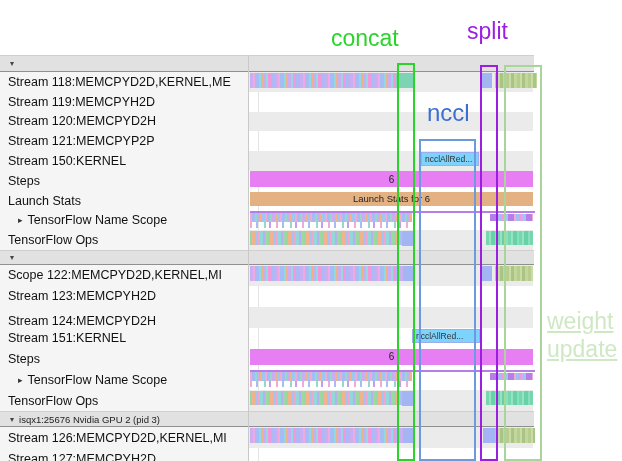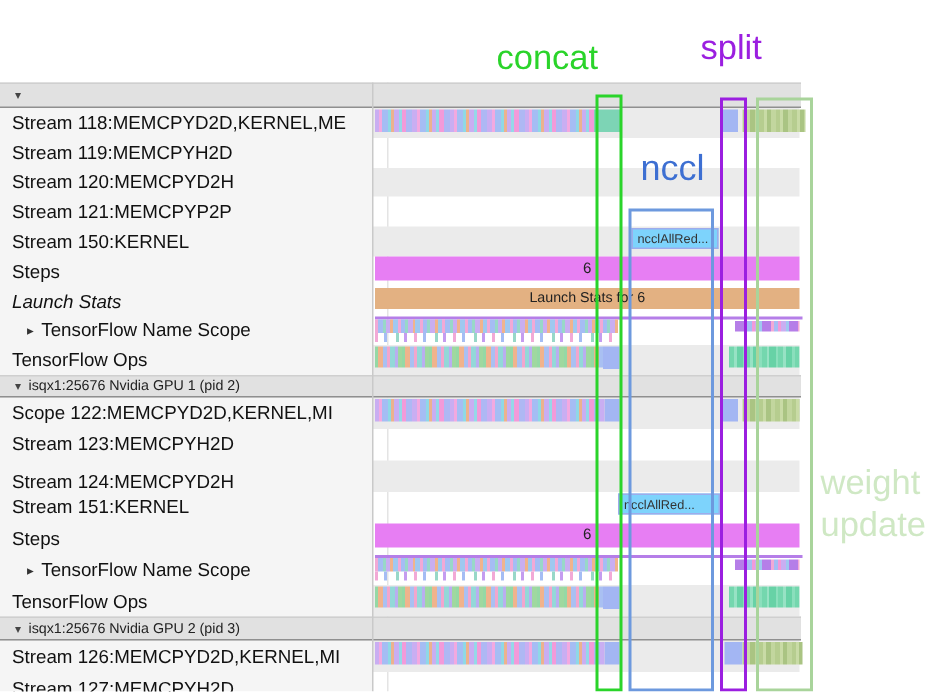--- a/index.html
+++ b/index.html
@@ -87,41 +87,40 @@
       </div>
       <div class="rowbg" style="left: 248px; top: 151.2px; width: 285px; height: 19.8px;"></div>
       <div class="track-label" style="top: 151.2px; height: 19.8px;">
         <span>Stream 150:KERNEL</span>
       </div>
       <div class="bar bar-ncclbar" style="left: 421px; top: 152.2px; width: 58px; height: 14px;">ncclAllRed...</div>
       <div class="track-label" style="top: 171px; height: 19.8px;">
         <span>Steps</span>
       </div>
       <div class="bar bar-steps" style="left: 250px; top: 171px; width: 283px; height: 16px;">6</div>
-      <div class="track-label" style="top: 190.8px; height: 19.8px; font-style: italic;">
+      <div class="track-label" style="top: 190.8px; height: 19.8px;">
         <span>Launch Stats</span>
       </div>
       <div class="bar bar-launch" style="left: 250px; top: 191.8px; width: 283px; height: 14px;">Launch Stats for 6</div>
       <div class="track-label indent" style="top: 210.6px; height: 19.8px;">
         <span class="arrow">▸</span>
         <span>TensorFlow Name Scope</span>
       </div>
       <div class="bar bar-nsline" style="left: 250px; top: 210.6px; width: 285px; height: 2px;"></div>
       <div class="bar bar-ns" style="left: 250px; top: 212.6px; width: 162px; height: 9px;"></div>
       <div class="bar bar-nsright" style="left: 490px; top: 213.6px; width: 43px; height: 7px;"></div>
       <div class="rowbg" style="left: 248px; top: 230.4px; width: 285px; height: 19.8px;"></div>
       <div class="track-label" style="top: 230.4px; height: 19.8px;">
         <span>TensorFlow Ops</span>
       </div>
       <div class="bar bar-ops" style="left: 250px; top: 231.4px; width: 152px; height: 14px;"></div>
       <div class="bar bar-blueseg" style="left: 402px; top: 231.4px; width: 11px; height: 15px;"></div>
       <div class="bar bar-tealstripes" style="left: 486px; top: 231.4px; width: 47px; height: 14px;"></div>
       <div class="section-header" style="top: 250px; height: 15px;">
         <span class="arrow">▾</span>
-        <span>isqx1:25676 Nvidia GPU 1 (pid 2)</span>
       </div>
       <div class="rowbg" style="left: 248px; top: 265px; width: 285px; height: 20.9px;"></div>
       <div class="track-label" style="top: 265px; height: 20.9px;">
         <span>Scope 122:MEMCPYD2D,KERNEL,MI</span>
       </div>
       <div class="bar bar-stripes" style="left: 250px; top: 266px; width: 153px; height: 15px;"></div>
       <div class="bar bar-blueseg" style="left: 403px; top: 266px; width: 10px; height: 15px;"></div>
       <div class="bar bar-blueseg" style="left: 481px; top: 266px; width: 11px; height: 15px;"></div>
       <div class="bar bar-olive" style="left: 495px; top: 266px; width: 38px; height: 15px;"></div>
       <div class="track-label" style="top: 285.9px; height: 20.9px;">
@@ -172,15 +171,15 @@
   <div id="overlays">
       <div class="overlay-box" style="left: 397px; top: 63px; width: 18px; height: 398px; border: 2px solid rgb(42, 212, 42);"></div>
       <div class="overlay-box" style="left: 419px; top: 139px; width: 57px; height: 322px; border: 2px solid rgb(109, 153, 222);"></div>
       <div class="overlay-box" style="left: 480px; top: 65px; width: 18px; height: 396px; border: 2px solid rgb(155, 31, 224);"></div>
       <div class="overlay-box" style="left: 504px; top: 65px; width: 38px; height: 396px; border: 2px solid rgb(169, 212, 155);"></div>
     </div>
 
   <div class="annot" id="annot-concat" style="color: rgb(42, 212, 42);">concat</div>
   <div class="annot" id="annot-split" style="color: rgb(155, 31, 224);">split</div>
   <div class="annot" id="annot-nccl" style="color: rgb(61, 111, 210);">nccl</div>
-  <div class="annot" id="annot-weight" style="color: rgb(207, 232, 196);">weight
+  <div class="annot" id="annot-weight" style="color: rgb(207, 232, 196); text-decoration: underline;">weight
 update</div>
 </div>
 
 </body></html>

